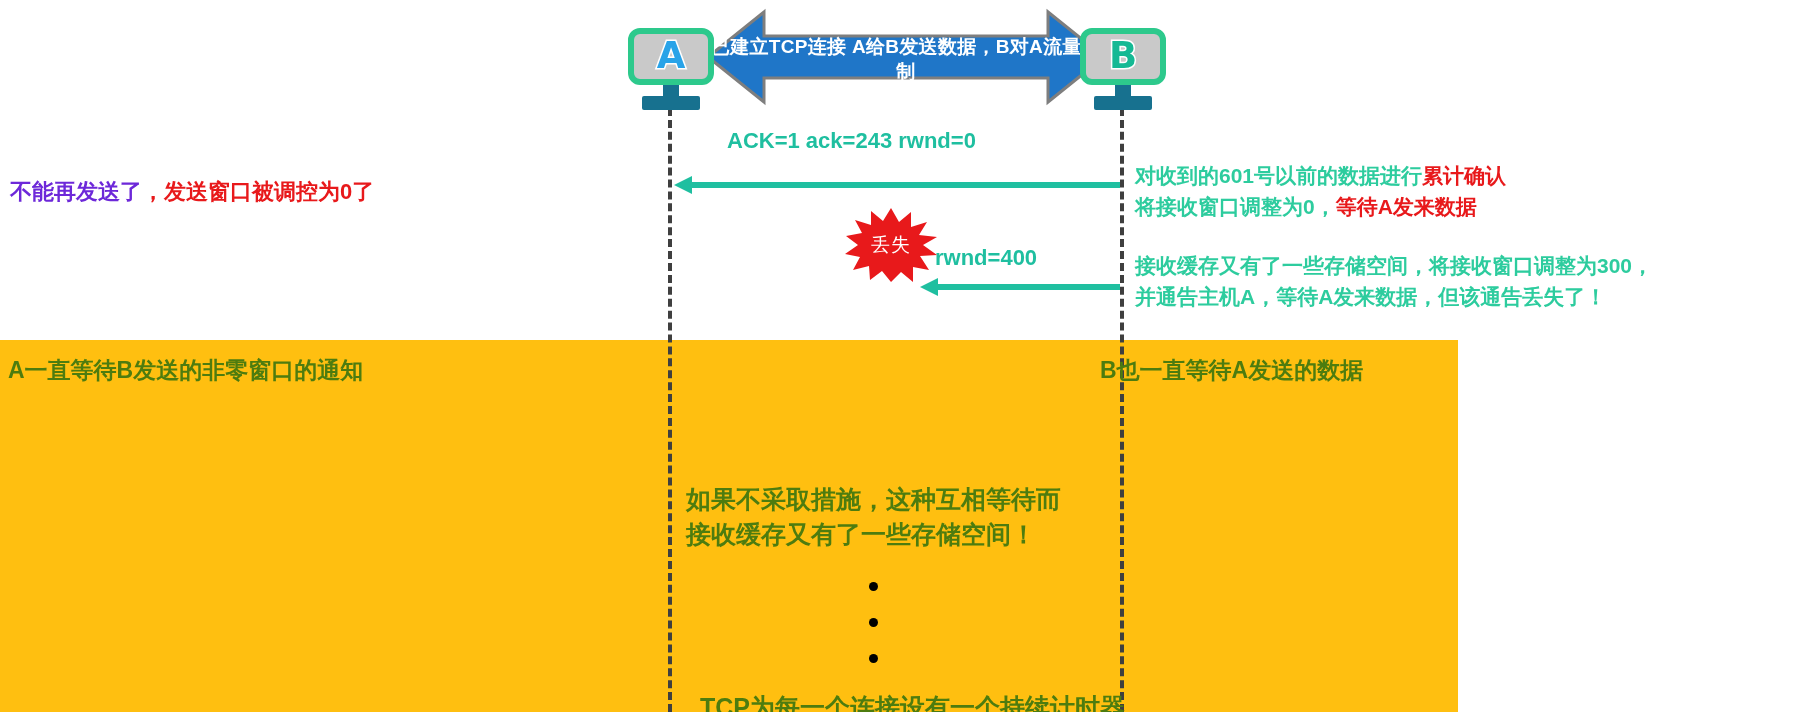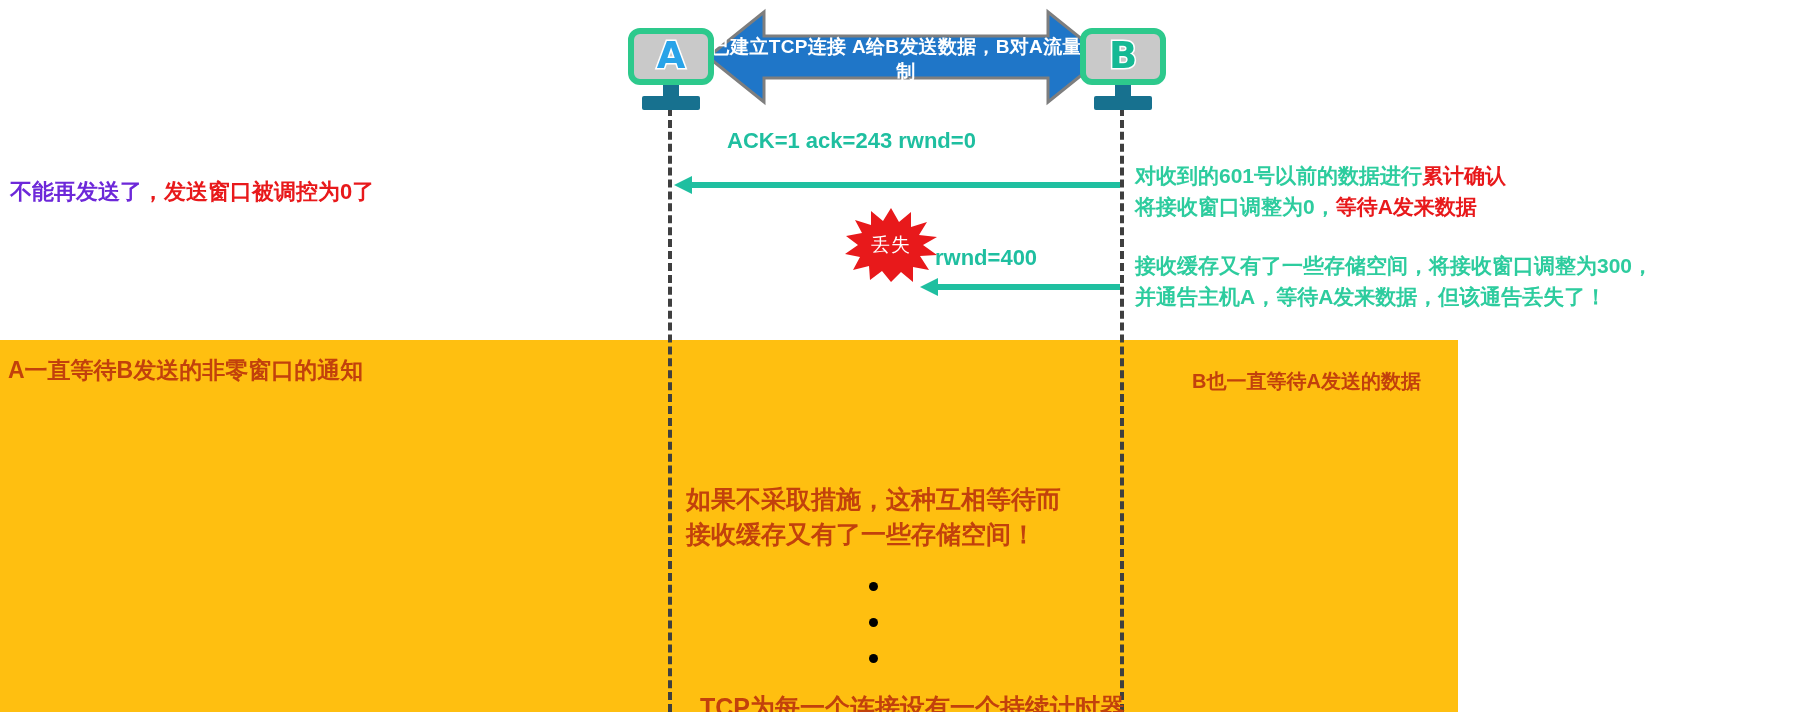--- a/index.html
+++ b/index.html
@@ -200,27 +200,27 @@
     left: 1135px;
     top: 250px;
     font-size: 21px;
     line-height: 31px;
     color: #2dcc9e;
   }
 
   
   .band-text {
     position: absolute;
-    color: #c2410c;
+    color: #4d7c0f;
     font-weight: bold;
     white-space: nowrap;
     font-family: "Liberation Sans", "DejaVu Sans", sans-serif;
   }
   #band-left  { left: 8px;   top: 355px; font-size: 23px; }
-  #band-right { left: 1192px; top: 355px; font-size: 20px; margin-top: 13px; }
+  #band-right { left: 1100px; top: 355px; font-size: 23px; }
   #band-center {
     left: 686px;
     top: 482px;
     font-size: 25px;
     line-height: 35px;
   }
   #band-bottom {
     left: 700px;
     top: 690px;
     font-size: 25px;

